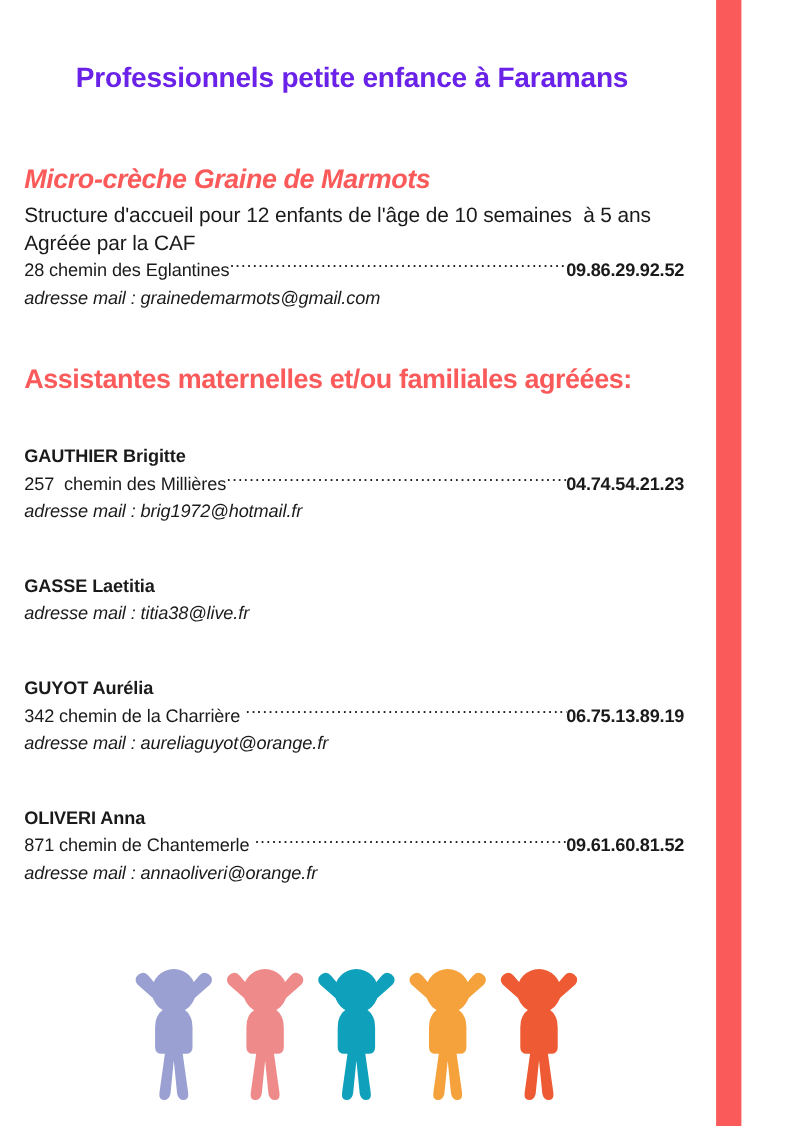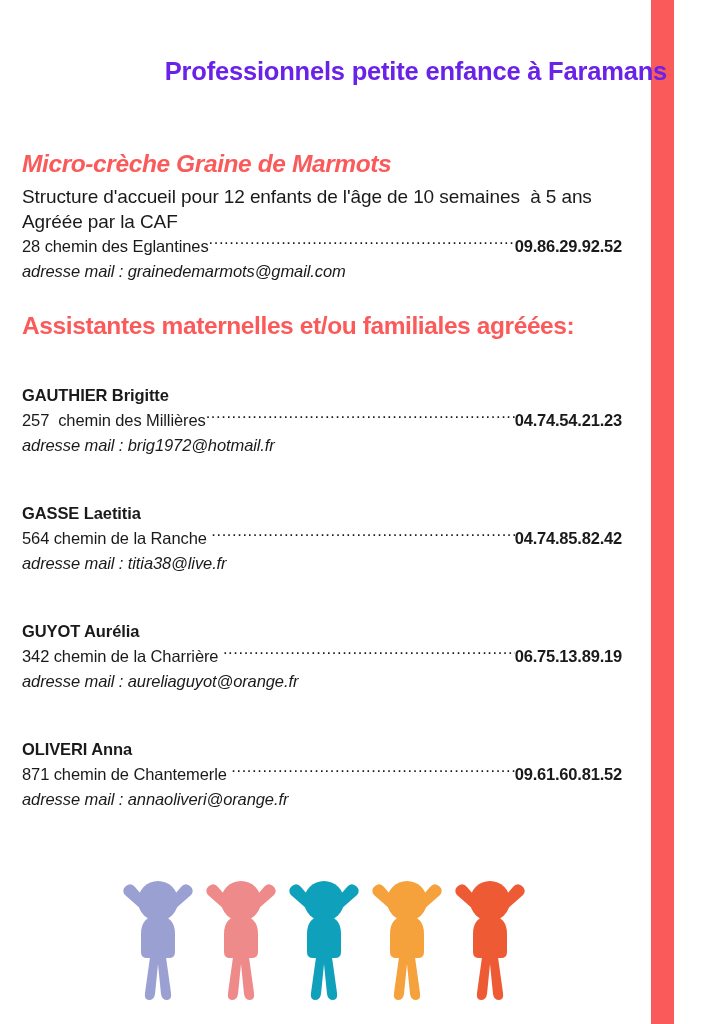--- a/index.html
+++ b/index.html
@@ -32,25 +32,24 @@
     width: 651px;
     height: 1024px;
   }
 
   
   #page-title {
     position: absolute;
     top: 40px;
     left: 0;
     width: 640px;
-    text-align: right;
+    text-align: center;
     font-size: 25.5px;
     font-weight: bold;
     letter-spacing: -0.2px;
-    padding-left: 27px;
   }
 
   
   #content {
     position: absolute;
     top: 150px;
     left: 22px;
     width: 600px;
   }
 
@@ -104,21 +103,21 @@
     color: #1a1a1a;
   }
   .addr-phone {
     flex: 0 0 auto;
     font-weight: bold;
     letter-spacing: -0.2px;
     white-space: pre;
   }
 
   #assist-heading {
-    margin-top: 28px;
+    margin-top: 48px;
     margin-bottom: 0;
   }
 
   .person {
     margin-top: 43px;
   }
   .person-name {
     font-size: 16.5px;
     font-weight: bold;
     line-height: 25px;
@@ -169,25 +168,20 @@
         <div class="addr-row">
           <span class="addr-street">257  chemin des Millières</span>
           <span class="addr-leader"></span>
           <span class="addr-phone">04.74.54.21.23</span>
         </div>
         <div class="mail-line">adresse mail : brig1972@hotmail.fr</div>
       </div>
 
       <div class="person">
         <div class="person-name">GASSE Laetitia</div>
-        <div class="addr-row">
-          <span class="addr-street">564 chemin de la Ranche </span>
-          <span class="addr-leader"></span>
-          <span class="addr-phone">04.74.85.82.42</span>
-        </div>
         <div class="mail-line">adresse mail : titia38@live.fr</div>
       </div>
 
       <div class="person">
         <div class="person-name">GUYOT Aurélia</div>
         <div class="addr-row">
           <span class="addr-street">342 chemin de la Charrière </span>
           <span class="addr-leader"></span>
           <span class="addr-phone">06.75.13.89.19</span>
         </div>

